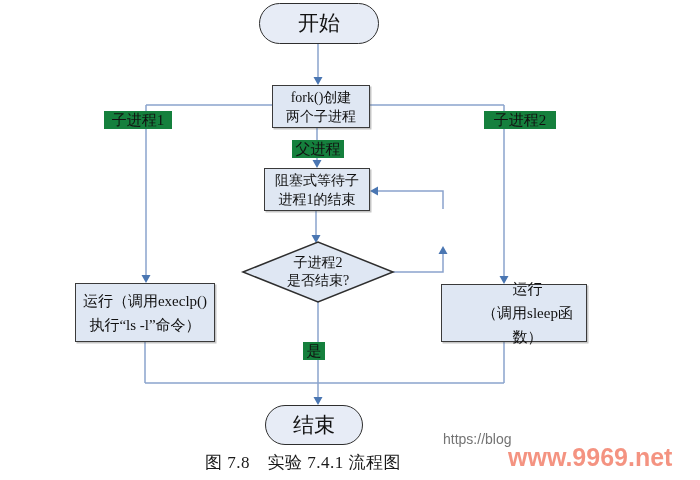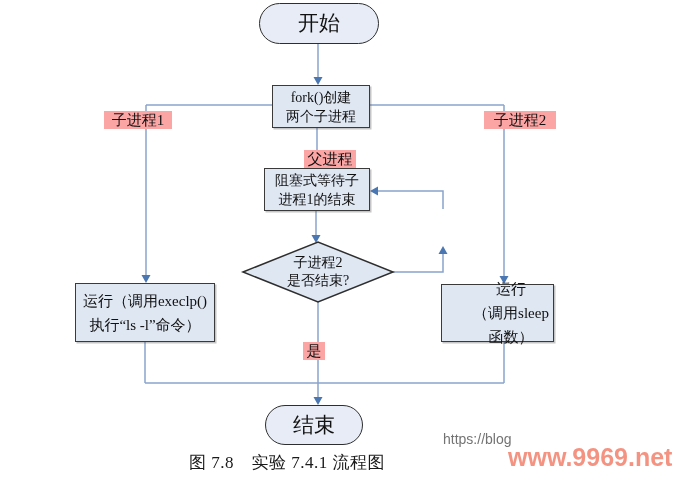--- a/index.html
+++ b/index.html
@@ -13,31 +13,31 @@
     background:#dfe7f3;border:1.5px solid #3a3a3a;
     display:flex;flex-direction:column;align-items:center;justify-content:center;
     text-align:center;font-size:14px;line-height:19px;
     box-shadow:1.5px 1.5px 0 rgba(90,90,90,0.35);
   }
   .terminator{
     border-radius:21px;background:#e7ecf6;font-size:21px;
     box-shadow:none;border:1.4px solid #2e2e2e;
   }
   .freelabel{
-    position:absolute;background:#fca5a5;font-size:15px;line-height:18px;
+    position:absolute;background:#15803d;font-size:15px;line-height:18px;
     text-align:center;padding:0 1px;white-space:nowrap;
   }
   .diamond-text{
     position:absolute;left:251px;top:246px;width:134px;height:52px;
     display:flex;flex-direction:column;align-items:center;justify-content:center;
     font-size:14px;line-height:18px;text-align:center;background:transparent;
   }
   .bigbox{font-size:15px;line-height:24px;}
   #caption{
-    position:absolute;left:189px;top:451px;font-size:17px;color:#1a1a1a;
+    position:absolute;left:205px;top:451px;font-size:17px;color:#1a1a1a;
     white-space:nowrap;letter-spacing:0.5px;
   }
   #wm-gray{
     position:absolute;left:443px;top:431px;font-size:14px;color:#737373;
     font-family:"Liberation Sans","DejaVu Sans",sans-serif;white-space:nowrap;
   }
   #wm-red{
     position:absolute;left:508px;top:443px;font-size:25px;font-weight:bold;
     color:rgba(241,123,101,0.82);
     font-family:"Liberation Sans","DejaVu Sans",sans-serif;white-space:nowrap;
@@ -94,31 +94,31 @@
   <div class="diamond-text">
     <span>子进程2</span>
     <span>是否结束?</span>
   </div>
 
   <div class="node bigbox" style="left:75px;top:283px;width:140px;height:59px;">
     <span>运行（调用execlp()</span>
     <span>执行“ls -l”命令）</span>
   </div>
 
-  <div class="node bigbox" style="left:441px;top:284px;width:113px;height:58px;padding-left:27px;">
+  <div class="node bigbox" style="left:441px;top:284px;width:146px;height:58px;padding-left:27px;">
     <span>运行</span>
     <span>（调用sleep函数）</span>
   </div>
 
   <div class="node terminator" style="left:265px;top:405px;width:98px;height:40px;">
     <span>结束</span>
   </div>
 
   <div class="freelabel" style="left:104px;top:111px;width:66px;">子进程1</div>
-  <div class="freelabel" style="left:304px;top:140px;width:50px;margin-top:10px;">父进程</div>
+  <div class="freelabel" style="left:292px;top:140px;width:50px;">父进程</div>
   <div class="freelabel" style="left:484px;top:111px;width:70px;">子进程2</div>
   <div class="freelabel" style="left:303px;top:342px;width:20px;">是</div>
 
   <div id="caption">图 7.8　实验 7.4.1 流程图</div>
   <div id="wm-gray">https://blog</div>
   <div id="wm-red">www.9969.net</div>
 
 </div>
 
 </body></html>

